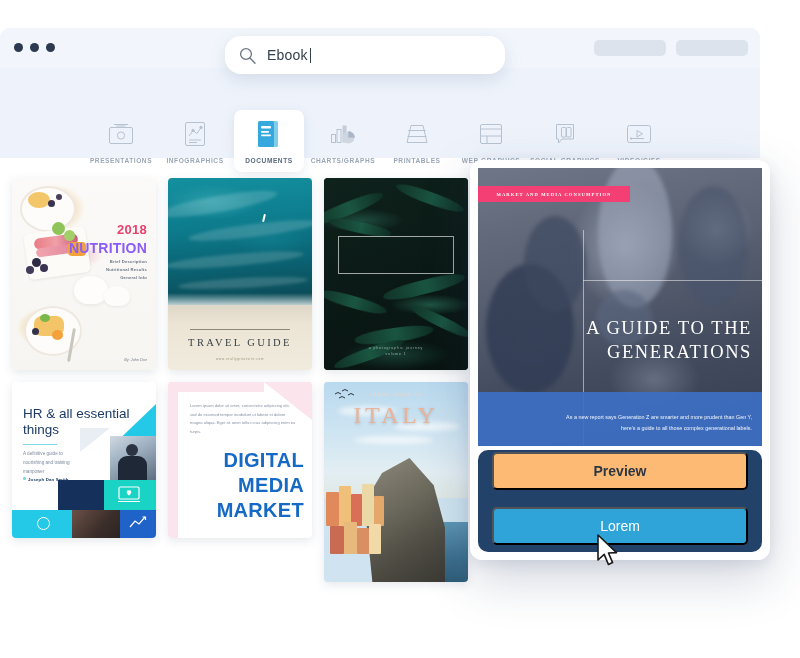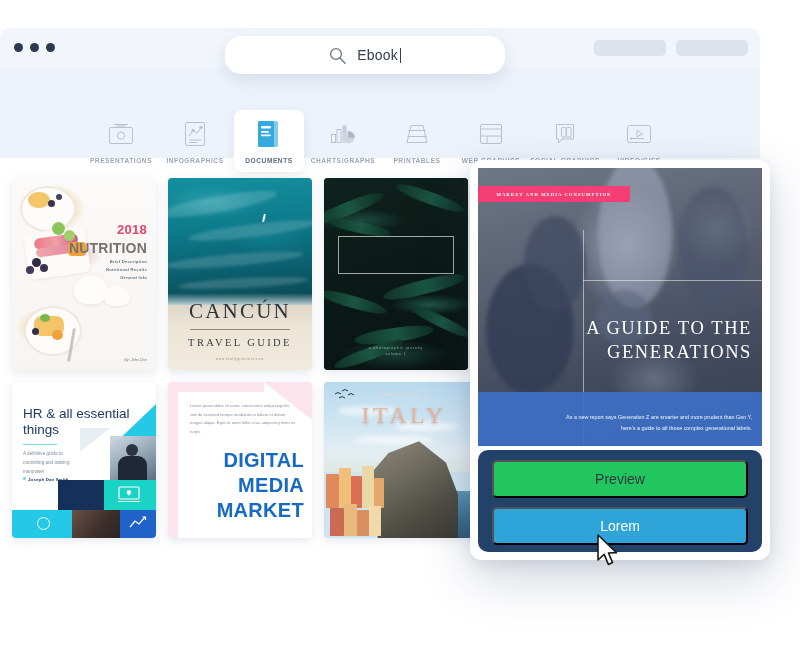--- a/index.html
+++ b/index.html
@@ -28,21 +28,20 @@
   #header-actions{position:absolute;right:12px;top:12px;display:flex;gap:10px;}
   .hbtn{width:72px;height:16px;border-radius:5px;background:#dde3ec;}
 
   
   #search-box{
     position:absolute;left:225px;top:36px;width:280px;height:38px;
     background:#ffffff;border-radius:16px;
     box-shadow:0 6px 18px rgba(80,100,140,.16);
     display:flex;align-items:center;padding:15px 14px;box-sizing:border-box;
     z-index:40;
-    justify-content:center;
   }
   #search-icon{width:17px;height:17px;flex:0 0 auto;margin-right:11px;}
   #search-icon svg{display:block;}
   #search-value{
     font-size:14px;color:#35404f;letter-spacing:.2px;
     font-family:"Liberation Sans", sans-serif;
   }
   #search-caret{
     display:inline-block;width:1px;height:15px;background:#35404f;
     margin-left:2px;vertical-align:-2px;
@@ -87,21 +86,21 @@
   .nut-plate{position:absolute;border-radius:50%;border:2px solid #efe8e0;background:#fdfcfa;}
   .nut-bowl{position:absolute;border-radius:50%;background:#fdfcfa;box-shadow:0 1px 3px rgba(0,0,0,.07);}
   .fruit{position:absolute;border-radius:50%;}
   .nut-tray{position:absolute;background:#fdfbf8;border-radius:5px;box-shadow:0 1px 3px rgba(0,0,0,.08);}
   .nut-pot{position:absolute;background:#fefdfc;border-radius:50% 50% 44% 44%;box-shadow:0 1px 4px rgba(0,0,0,.08);}
   .nut-year{
     position:absolute;right:9px;top:44px;font-size:13px;font-weight:bold;color:#e8416b;
     letter-spacing:.3px;font-family:"Liberation Sans", sans-serif;
   }
   .nut-title{
-    position:absolute;right:9px;top:62px;font-size:14px;font-weight:bold;color:#737373;
+    position:absolute;right:9px;top:62px;font-size:14px;font-weight:bold;color:#8b5cf6;
     letter-spacing:.2px;font-family:"Liberation Sans", sans-serif;
   }
   .nut-sub{
     position:absolute;right:9px;top:80px;text-align:right;font-size:4.2px;
     line-height:1.85;color:#6b7684;font-weight:bold;letter-spacing:.2px;
   }
   .nut-by{position:absolute;right:9px;bottom:8px;font-size:3.8px;color:#7a838f;font-style:italic;}
 
   
   #card-cancun{left:168px;top:10px;width:144px;height:192px;}
@@ -173,21 +172,21 @@
   .dm-pink-l{position:absolute;left:0;top:0;width:10px;height:100%;background:#fbe4ec;}
   .dm-pink-t{position:absolute;left:0;top:0;width:100%;height:10px;background:#fbe4ec;}
   .dm-pink-corner{position:absolute;left:96px;top:0;width:48px;height:38px;background:#fbe4ec;}
   .dm-pink-corner:after{content:"";position:absolute;left:0;bottom:0;width:0;height:0;
     border-left:48px solid #ffffff;border-top:38px solid transparent;}
   .dm-lorem{position:absolute;left:22px;top:20px;width:106px;font-size:4.1px;line-height:2.1;color:#8792a3;text-align:left;}
   .dm-title{position:absolute;left:22px;top:66px;width:114px;text-align:right;
     font-size:20px;line-height:1.26;font-weight:bold;color:#1669c4;letter-spacing:.3px;}
 
   
-  #card-italy{left:324px;top:214px;width:144px;height:156px;background:#cfe4f0;padding-left:16px;}
+  #card-italy{left:324px;top:214px;width:144px;height:200px;background:#cfe4f0;}
   .it-sky{position:absolute;left:0;top:0;width:100%;height:58%;
     background:linear-gradient(180deg,#b9d9ee 0%,#cfe5f2 45%,#e3eef3 78%,#dfe8e4 100%);}
   .it-cloud{position:absolute;background:rgba(255,255,255,.62);border-radius:50%;filter:blur(2.4px);}
   .it-sea{position:absolute;right:0;bottom:0;width:40%;height:30%;
     background:linear-gradient(180deg,#5e96b3 0%,#3c6f8d 60%,#2e5c77 100%);}
   .it-cliff{position:absolute;left:28%;bottom:0;width:56%;height:62%;
     background:linear-gradient(150deg,#8e8a7c 0%,#6d6a5e 38%,#4d4b42 72%,#3a3933 100%);
     clip-path:polygon(10% 100%,0% 36%,22% 12%,56% 0%,86% 22%,100% 56%,100% 100%);}
   .it-town{position:absolute;left:0;bottom:0;width:42%;height:58%;overflow:hidden;}
   .house{position:absolute;border-radius:1px;}
@@ -238,21 +237,21 @@
 
   #preview-actions{
     position:absolute;left:8px;top:290px;width:284px;height:102px;
     background:#234269;border-radius:10px;
   }
   .pbtn{
     position:absolute;left:14px;width:256px;height:38px;border-radius:5px;
     display:flex;align-items:center;justify-content:center;
     font-size:14px;cursor:pointer;box-sizing:border-box;
   }
-  #btn-preview{top:10px;background:#22c55e;color:#2c3743;}
+  #btn-preview{top:2px;background:#fdba74;color:#2c3743;font-weight:bold;}
   #btn-edit{top:57px;background:#2fa4d8;color:#ffffff;}
 
   #cursor{position:absolute;left:596px;top:534px;width:26px;height:34px;pointer-events:none;}
   #cursor svg{display:block;}
 </style>
 </head>
 <body>
 
 <div id="app-window">
 
@@ -419,21 +418,20 @@
 
   <article class="card" id="card-cancun">
     <div class="cc-sea"></div>
     <div class="cc-wave" style="left:-10px;top:18px;width:120px;height:16px;transform:rotate(-10deg);"></div>
     <div class="cc-wave" style="left:20px;top:46px;width:130px;height:13px;transform:rotate(-7deg);"></div>
     <div class="cc-wave" style="left:-4px;top:76px;width:140px;height:12px;transform:rotate(-5deg);"></div>
     <div class="cc-wave" style="left:10px;top:100px;width:130px;height:10px;transform:rotate(-3deg);"></div>
     <div class="cc-boat"></div>
     <div class="cc-foam"></div>
     <div class="cc-sand"></div>
-    <div class="cc-title">CANCÚN</div>
     <div class="cc-rule"></div>
     <div class="cc-sub">TRAVEL GUIDE</div>
     <div class="cc-foot">www.reallygreatsite.com</div>
   </article>
 
   <article class="card" id="card-environment">
     <div class="env-bg"></div>
     <div class="leaf" style="left:-14px;top:24px;width:76px;height:13px;transform:rotate(-22deg);"></div>
     <div class="leaf" style="left:4px;top:44px;width:64px;height:11px;transform:rotate(12deg);"></div>
     <div class="leaf" style="left:70px;top:14px;width:72px;height:12px;transform:rotate(20deg);"></div>

